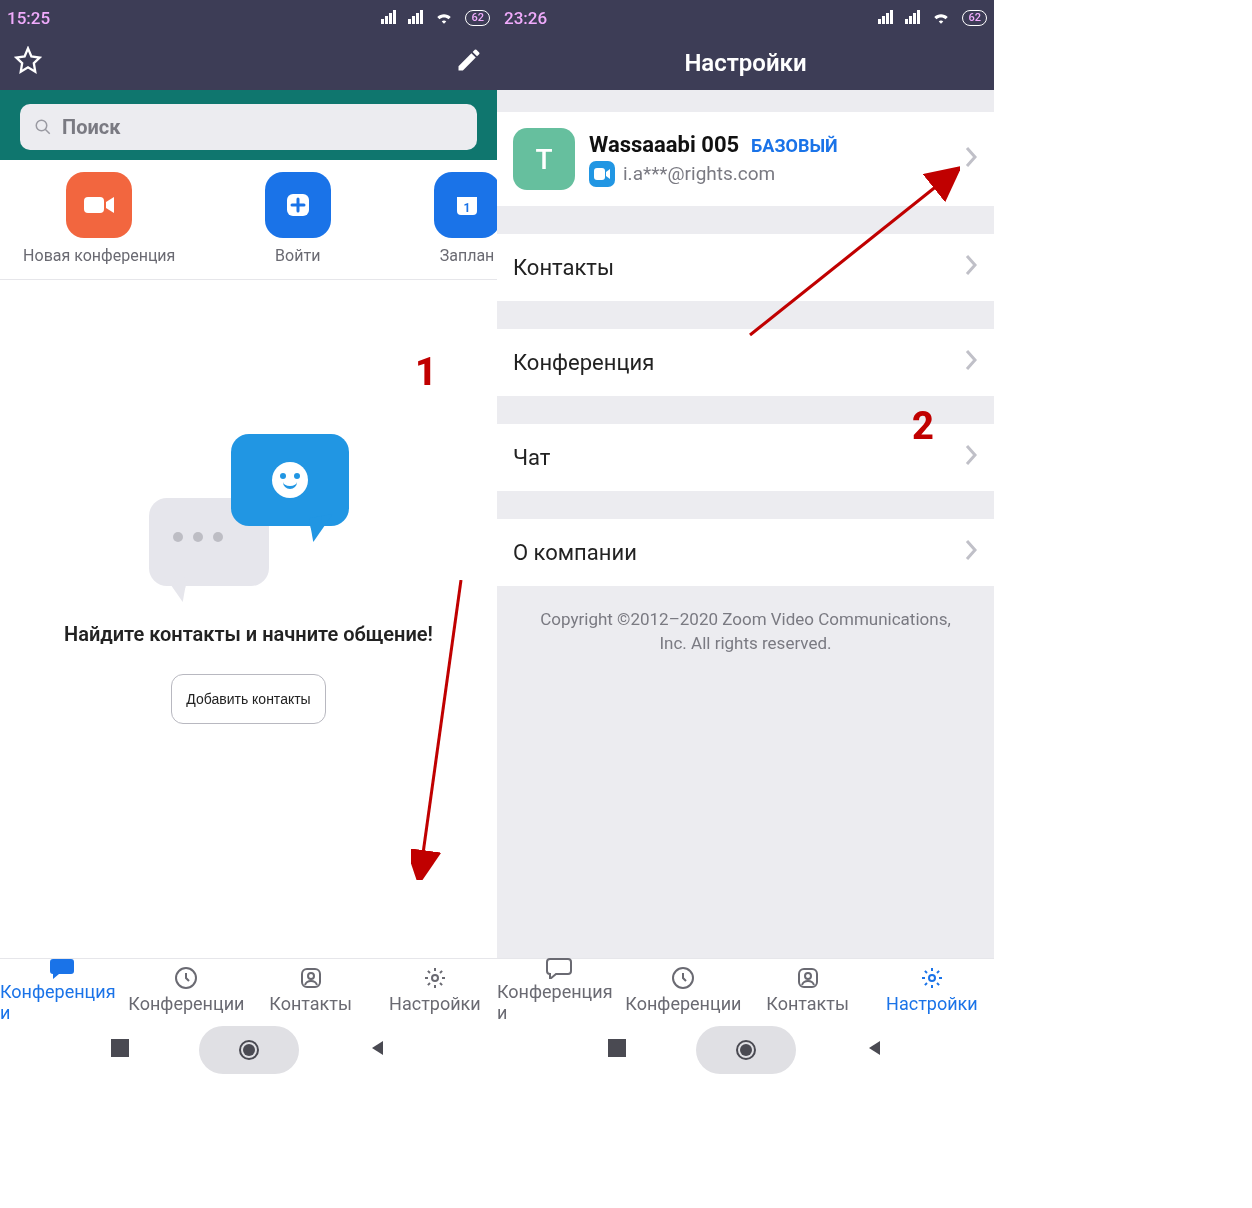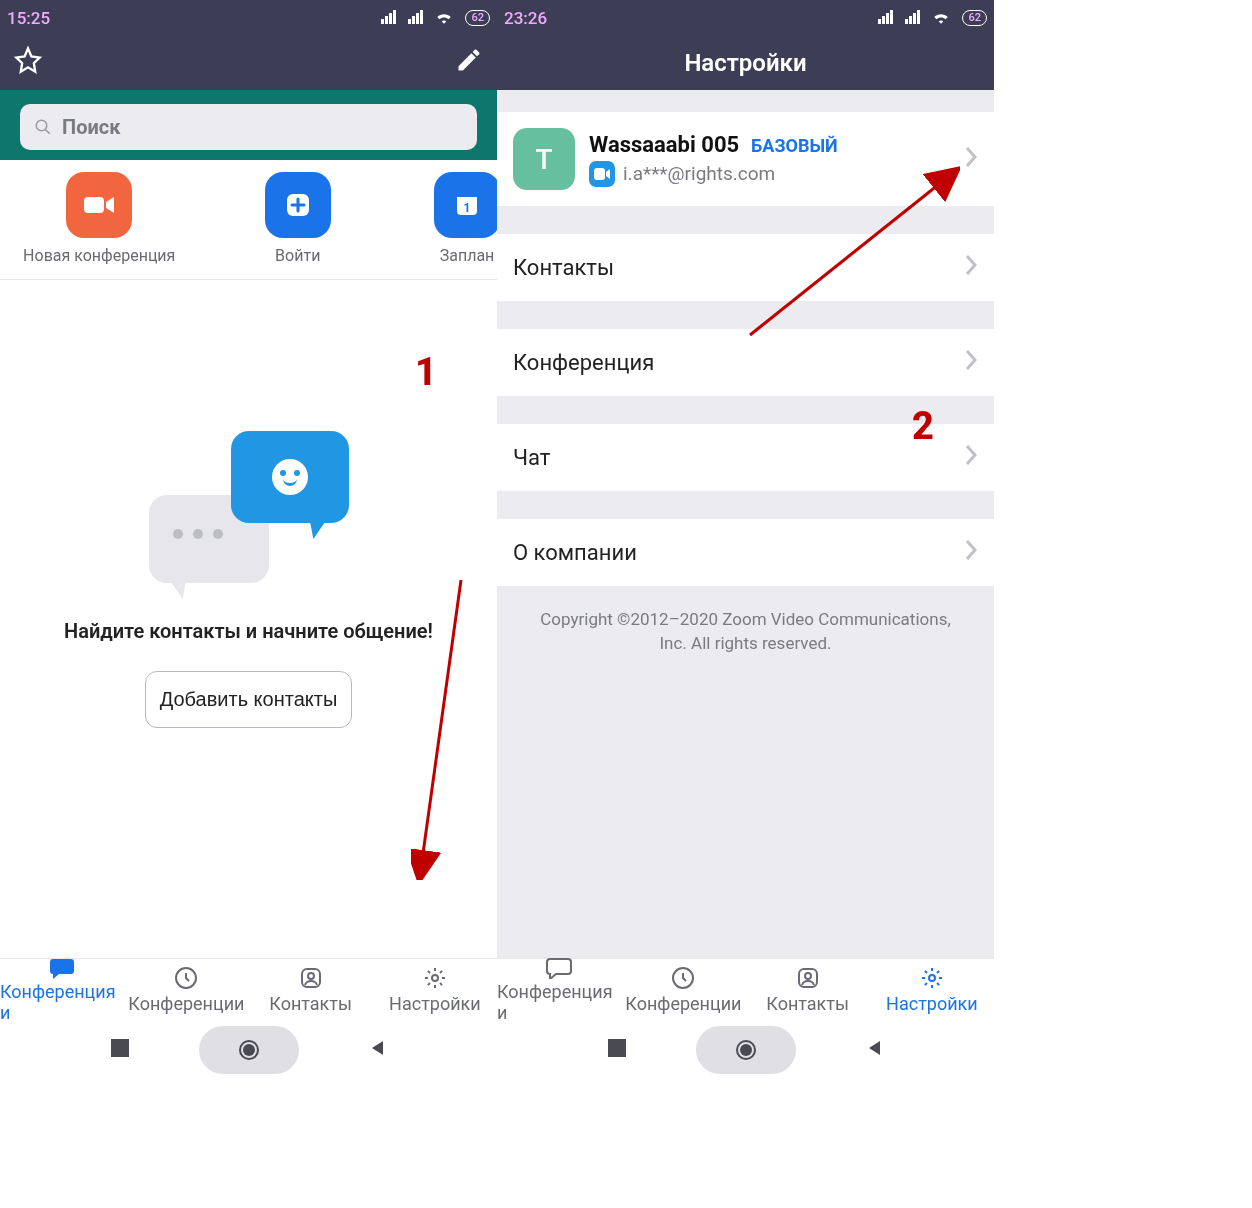--- a/index.html
+++ b/index.html
@@ -126,21 +126,21 @@
     border:12px solid transparent; border-top-color:#2196e3; border-left-color:#2196e3;
     transform: rotate(-10deg);
   }
   .face { width:36px; height:36px; border-radius:50%; background:#fff; position:relative;}
   .face::before, .face::after{ content:""; position:absolute; width:6px; height:6px; background:#2196e3; border-radius:50%; top:11px;}
   .face::before{ left:8px;} .face::after{ right:8px;}
   .face .mouth{ position:absolute; width:14px; height:7px; border-bottom:3px solid #2196e3; border-radius:0 0 10px 10px; left:11px; top:20px;}
   .empty-text { font-size:20px; font-weight:600; color:#222; }
   .add-btn {
     border:1px solid #b8b8c0; background:#fff; padding:16px 14px; border-radius:12px;
-    font-size:20px; color:#222;
+    font-size:14px; color:#222;
   }
   
   .settings-body { flex:1; background:#ececf0; overflow:hidden; }
   .profile-row {
     background:#fff; display:flex; align-items:center; padding:16px;
     gap:14px; margin-top:22px;
     position:relative;
   }
   .avatar { width:62px; height:62px; border-radius:14px; background:#66bf9e; color:#fff;
     display:flex; align-items:center; justify-content:center; font-size:28px; font-weight:500;}

